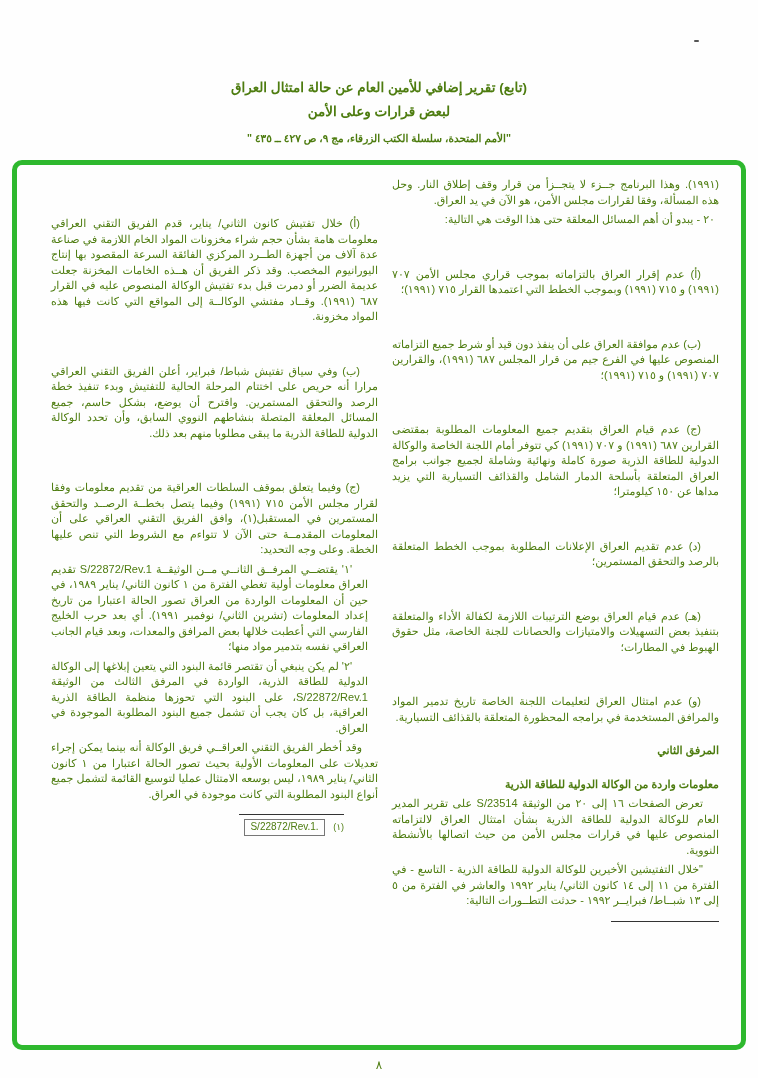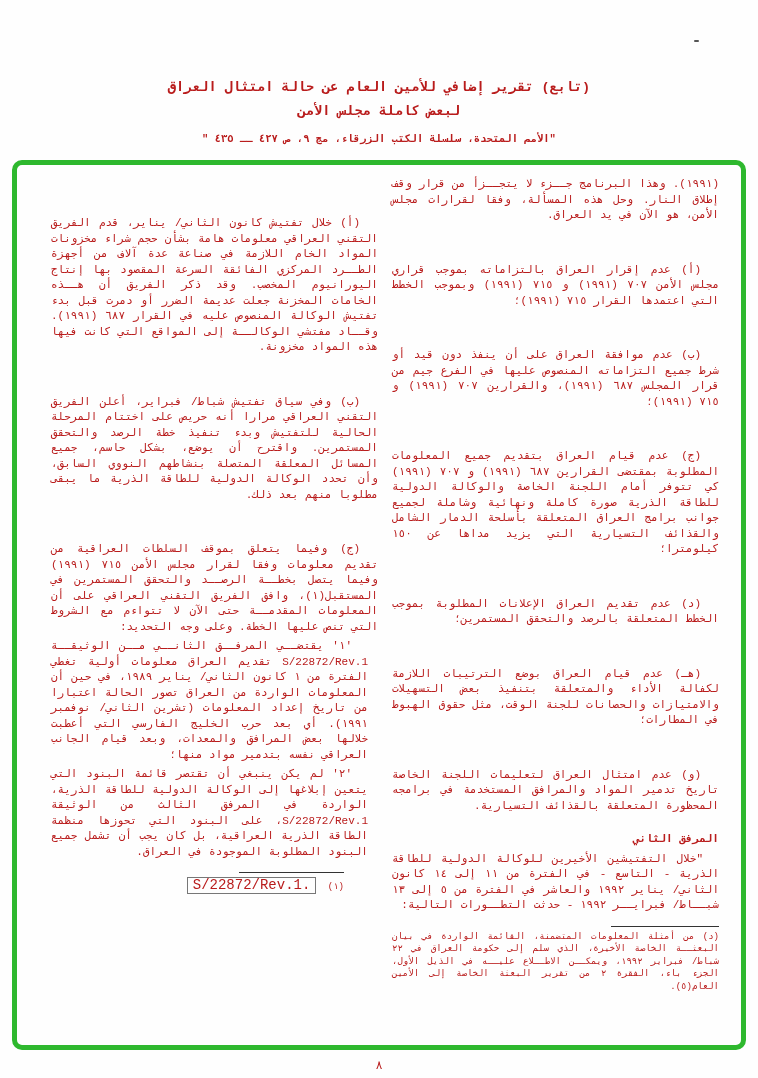--- a/index.html
+++ b/index.html
@@ -1,22 +1,22 @@
 <!DOCTYPE html>
 <html><head>
 <meta charset="utf-8">
 <style>
   * { margin:0; padding:0; box-sizing:border-box; }
   html,body { background:#ffffff; }
   .page {
     position:relative;
     width:758px; height:1078px;
     background:#fefefe;
-    font-family:Liberation Mono, monospace;
-    color:#b91c1c;
+    font-family:Liberation Sans, sans-serif;
+    color:#4d7c0f;
     overflow:hidden;
     margin:0 auto;
   }
   .scan-dot {
     position:absolute; top:40px; left:694px;
     width:5px; height:2px; background:#555; border-radius:1px;
   }
   .doc-header {
     position:absolute; top:76px; left:0; right:0;
     text-align:center; direction:rtl;
@@ -53,65 +53,68 @@
   .fn-text { font-size:9px; line-height:12.5px; text-align:justify; }
   .fn-left { margin-left:36px; margin-right:34px; }
   .fn-left .fn-rule { width:105px; }
   .fn-line { white-space:nowrap; }
   .fn-ref {
     direction:ltr; unicode-bidi:embed;
     display:inline-block;
     border:1px solid #777;
     padding:1px 5px;
     margin-right:6px;
-    font-size:14px;
+    font-size:10px;
   }
   .page-number {
     position:absolute; top:1058px; left:0; right:0;
     text-align:center; font-size:12px;
   }
 </style>
 </head>
 <body>
 
 <div class="page">
 
   <div class="scan-dot"></div>
 
   <div class="doc-header">
     <div class="doc-title">(تابع) تقرير إضافي للأمين العام عن حالة امتثال العراق</div>
-    <div class="doc-title">لبعض كاملة مجلس الأمن</div>
+    <div class="doc-title">لبعض قرارات وعلى الأمن</div>
     <div class="doc-source">"الأمم المتحدة، سلسلة الكتب الزرقاء، مج ٩، ص ٤٢٧ ــ ٤٣٥ "</div>
   </div>
 
   <div class="green-box">
     <div class="columns">
 
       <div class="col">
         <p class="p-cont">(١٩٩١). وهذا البرنامج جــزء لا يتجــزأ من قرار وقف إطلاق النار. وحل هذه المسألة، وفقا لقرارات مجلس الأمن، هو الآن في يد العراق.</p>
+        <p class="p-num">٢٠ -  يبدو أن أهم المسائل المعلقة حتى هذا الوقت هي التالية:</p>
         <p class="p-item">(أ)  عدم إقرار العراق بالتزاماته بموجب قراري مجلس الأمن ٧٠٧ (١٩٩١) و ٧١٥ (١٩٩١) وبموجب الخطط التي اعتمدها القرار ٧١٥ (١٩٩١)؛</p>
         <p class="p-item">(ب)  عدم موافقة العراق على أن ينفذ دون قيد أو شرط جميع التزاماته المنصوص عليها في الفرع جيم من قرار المجلس ٦٨٧ (١٩٩١)، والقرارين ٧٠٧ (١٩٩١) و ٧١٥ (١٩٩١)؛</p>
         <p class="p-item">(ج)  عدم قيام العراق بتقديم جميع المعلومات المطلوبة بمقتضى القرارين ٦٨٧ (١٩٩١) و ٧٠٧ (١٩٩١) كي تتوفر أمام اللجنة الخاصة والوكالة الدولية للطاقة الذرية صورة كاملة ونهائية وشاملة لجميع جوانب برامج العراق المتعلقة بأسلحة الدمار الشامل والقذائف التسيارية التي يزيد مداها عن ١٥٠ كيلومترا؛</p>
         <p class="p-item">(د)  عدم تقديم العراق الإعلانات المطلوبة بموجب الخطط المتعلقة بالرصد والتحقق المستمرين؛</p>
-        <p class="p-item">(هـ)  عدم قيام العراق بوضع الترتيبات اللازمة لكفالة الأداء والمتعلقة بتنفيذ بعض التسهيلات والامتيازات والحصانات للجنة الوقت، مثل حقوق الهبوط في المطارات؛</p>
+        <p class="p-item">(هـ)  عدم قيام العراق بوضع الترتيبات اللازمة لكفالة الأداء والمتعلقة بتنفيذ بعض التسهيلات والامتيازات والحصانات للجنة الخاصة، مثل حقوق الهبوط في المطارات؛</p>
         <p class="p-item">(و)  عدم امتثال العراق لتعليمات اللجنة الخاصة تاريخ تدمير المواد والمرافق المستخدمة في برامجه المحظورة المتعلقة بالقذائف التسيارية.</p>
         <p class="p-head">المرفق الثاني</p>
+        <p class="p-head">معلومات واردة من الوكالة الدولية للطاقة الذرية</p>
+        <p class="p-body">تعرض الصفحات ١٦ إلى ٢٠ من الوثيقة S/23514 على تقرير المدير العام للوكالة الدولية للطاقة الذرية بشأن امتثال العراق لالتزاماته المنصوص عليها في قرارات مجلس الأمن من حيث اتصالها بالأنشطة النووية.</p>
         <p class="p-body">"خلال التفتيشين الأخيرين للوكالة الدولية للطاقة الذرية - التاسع - في الفترة من ١١ إلى ١٤ كانون الثاني/ يناير ١٩٩٢ والعاشر في الفترة من ٥ إلى ١٣ شبــاط/ فبرايــر ١٩٩٢ - حدثت التطــورات التالية:</p>
         <div class="footnote">
           <div class="fn-rule"></div>
-          <p class="fn-text">(د)  من أمثلة المعلومات المتضمنة، القائمة الواردة في بيان البعثــة الخاصة الأخيرة، الذي سلم إلى حكومة العراق في ٢٢ شباط/ فبراير ١٩٩٢، ويمكــن الاطــلاع عليــه في الذيل الأول، الجزء باء، الفقرة ٢ من تقرير البعثة الخاصة إلى الأمين العام(٥).</p>
         </div>
       </div>
 
       <div class="col">
         <p class="p-item">(أ)  خلال تفتيش كانون الثاني/ يناير، قدم الفريق التقني العراقي معلومات هامة بشأن حجم شراء مخزونات المواد الخام اللازمة في صناعة عدة آلاف من أجهزة الطــرد المركزي الفائقة السرعة المقصود بها إنتاج اليورانيوم المخصب. وقد ذكر الفريق أن هــذه الخامات المخزنة جعلت عديمة الضرر أو دمرت قبل بدء تفتيش الوكالة المنصوص عليه في القرار ٦٨٧ (١٩٩١). وقــاد مفتشي الوكالــة إلى المواقع التي كانت فيها هذه المواد مخزونة.</p>
         <p class="p-item">(ب)  وفي سياق تفتيش شباط/ فبراير، أعلن الفريق التقني العراقي مرارا أنه حريص على اختتام المرحلة الحالية للتفتيش وبدء تنفيذ خطة الرصد والتحقق المستمرين. واقترح أن يوضع، بشكل حاسم، جميع المسائل المعلقة المتصلة بنشاطهم النووي السابق، وأن تحدد الوكالة الدولية للطاقة الذرية ما يبقى مطلوبا منهم بعد ذلك.</p>
         <p class="p-item">(ج)  وفيما يتعلق بموقف السلطات العراقية من تقديم معلومات وفقا لقرار مجلس الأمن ٧١٥ (١٩٩١) وفيما يتصل بخطــة الرصــد والتحقق المستمرين في المستقبل(١)، وافق الفريق التقني العراقي على أن المعلومات المقدمــة حتى الآن لا تتواءم مع الشروط التي تنص عليها الخطة. وعلى وجه التحديد:</p>
         <p class="p-sub">'١'  يقتضــي المرفــق الثانــي مــن الوثيقــة S/22872/Rev.1 تقديم العراق معلومات أولية تغطي الفترة من ١ كانون الثاني/ يناير ١٩٨٩، في حين أن المعلومات الواردة من العراق تصور الحالة اعتبارا من تاريخ إعداد المعلومات (تشرين الثاني/ نوفمبر ١٩٩١). أي بعد حرب الخليج الفارسي التي أعطبت خلالها بعض المرافق والمعدات، وبعد قيام الجانب العراقي نفسه بتدمير مواد منها؛</p>
         <p class="p-sub">'٢'  لم يكن ينبغي أن تقتصر قائمة البنود التي يتعين إبلاغها إلى الوكالة الدولية للطاقة الذرية، الواردة في المرفق الثالث من الوثيقة S/22872/Rev.1، على البنود التي تحوزها منظمة الطاقة الذرية العراقية، بل كان يجب أن تشمل جميع البنود المطلوبة الموجودة في العراق.</p>
+        <p class="p-body">وقد أخطر الفريق التقني العراقــي فريق الوكالة أنه بينما يمكن إجراء تعديلات على المعلومات الأولية بحيث تصور الحالة اعتبارا من ١ كانون الثاني/ يناير ١٩٨٩، ليس بوسعه الامتثال عمليا لتوسيع القائمة لتشمل جميع أنواع البنود المطلوبة التي كانت موجودة في العراق.</p>
         <div class="footnote fn-left">
           <div class="fn-rule"></div>
           <p class="fn-text fn-line">
             <span>(١)</span>
             <span class="fn-ref">S/22872/Rev.1.</span>
           </p>
         </div>
       </div>
 
     </div>

